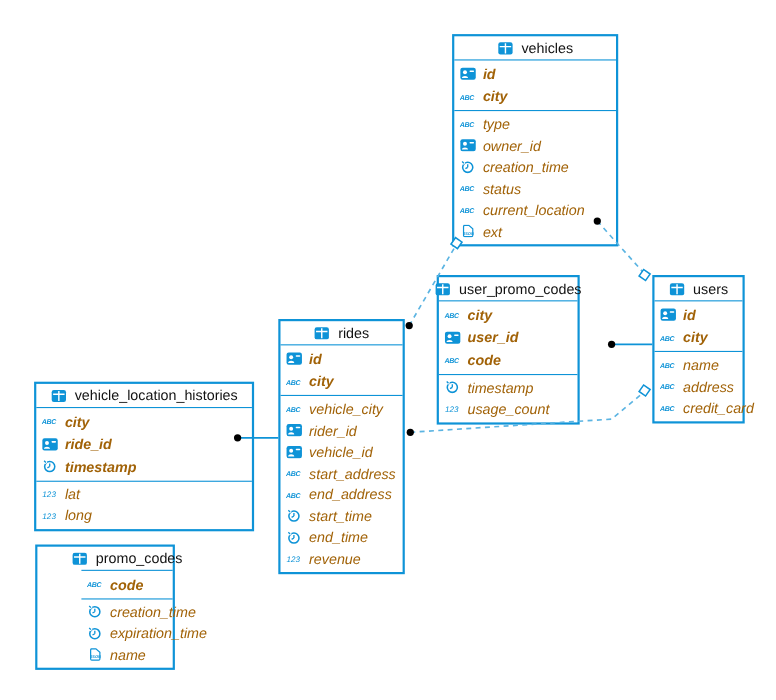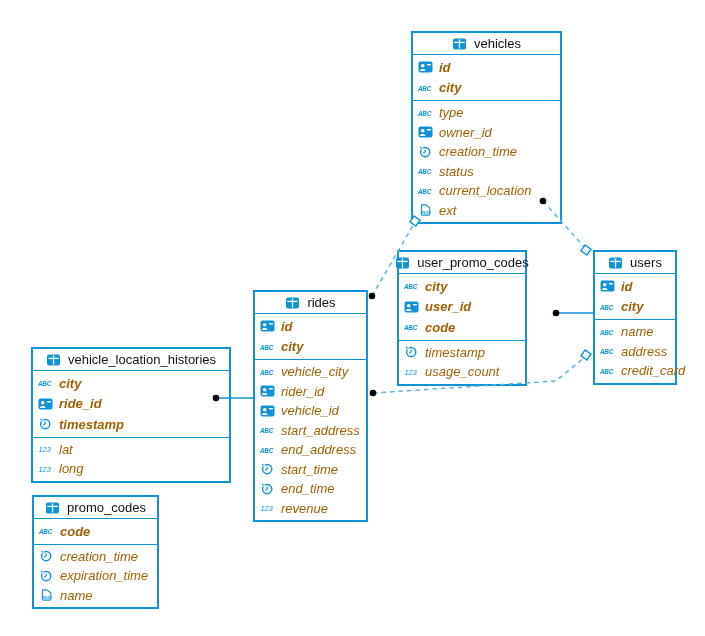--- a/index.html
+++ b/index.html
@@ -420,21 +420,21 @@
         <div class="row">
           <span class="icn">
             <svg width="17" height="12" viewBox="0 0 17 12">
               <text x="0.5" y="8.9" font-size="7.4" fill="#0e93d7" font-family="'Liberation Sans',sans-serif">123</text>
             </svg>
           </span>
           <span>long</span>
         </div>
       </div>
     </div>
-    <div class="tbl" style="left: 32px; top: 495px; width: 127px;">
+    <div class="tbl" style="left: 32px; top: 495px; width: 127px; padding-left: 40px;">
       <div class="hdr">
         <span class="icn">
           <svg width="15" height="12" viewBox="0 0 15 12">
             <rect x="1" y="0.5" width="13" height="11" rx="2" fill="#0e93d7"></rect>
             <line x1="2.3" y1="4.4" x2="12.7" y2="4.4" stroke="#fff" stroke-width="1.3"></line>
             <line x1="7.5" y1="1.4" x2="7.5" y2="10.6" stroke="#fff" stroke-width="1.3"></line>
           </svg>
         </span>
         <span>promo_codes</span>
       </div>

